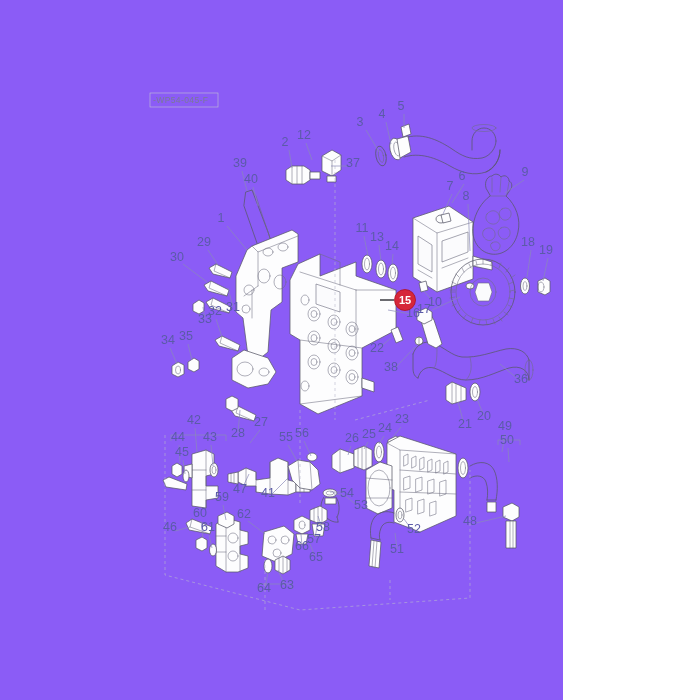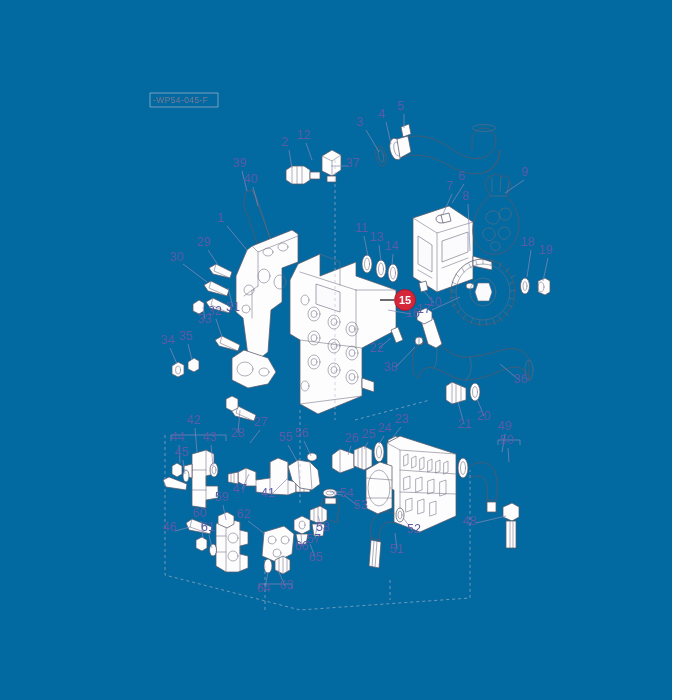--- a/index.html
+++ b/index.html
@@ -5,23 +5,23 @@
   html, body {
     margin: 0;
     padding: 0;
     background: #ffffff;
   }
   body {
     font-family: "Liberation Sans", sans-serif;
   }
   #diagram-root {
     position: relative;
-    width: 672px;
+    width: 563px;
     height: 700px;
-    background: #0369a1;
+    background: #8b5cf6;
     overflow: hidden;
     text-align: right;
   }
   #diagram-svg {
     position: absolute;
     left: 0;
     top: 0;
     width: 700px;
     height: 700px;
   }

